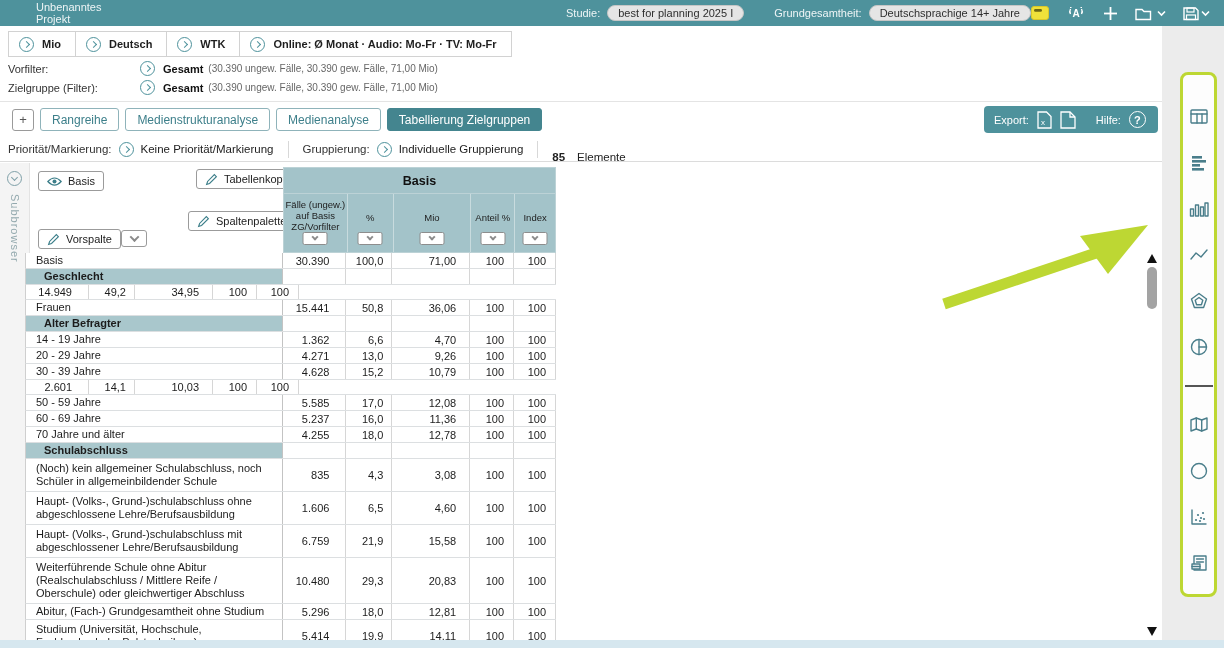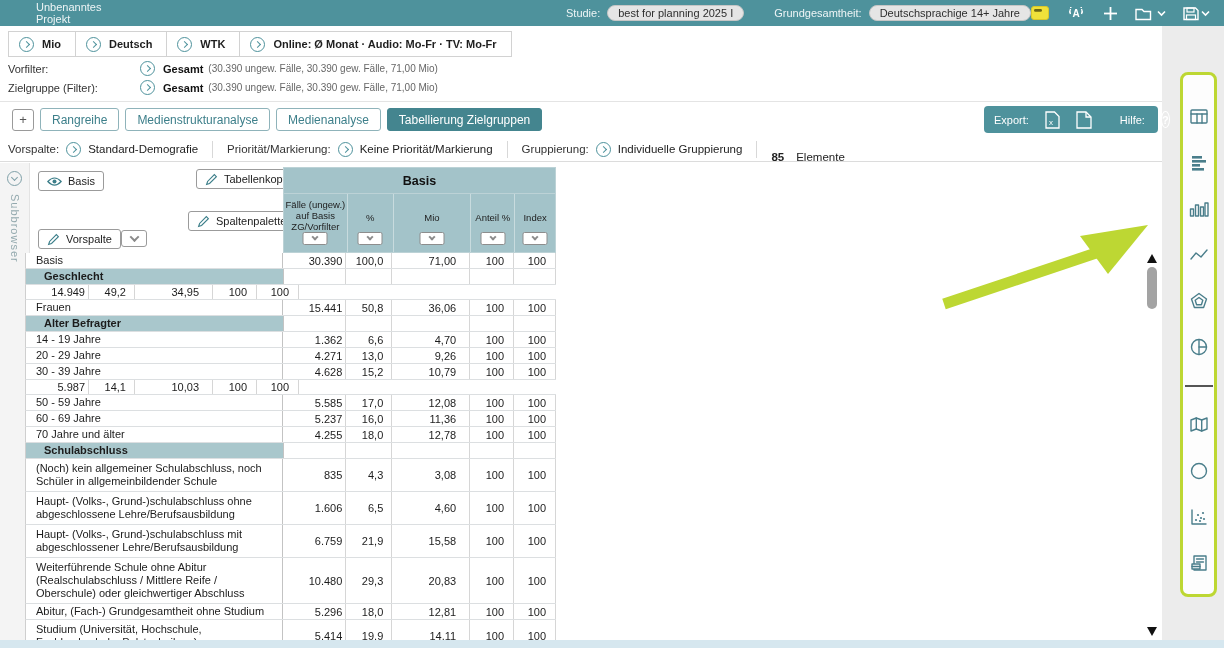--- a/index.html
+++ b/index.html
@@ -39,21 +39,21 @@
   .frow .fvalue { font-weight:bold; margin-left:8px; color:#111; }
   .frow .fdetail { margin-left:5px; color:#666; font-size:10px; }
 
   
   .tabrow { left:12px; top:106px; height:27px; display:flex; align-items:center; }
   .addbtn { width:22px; height:22px; border:1px solid #9a9a9a; border-radius:3px; background:#fff; color:#555; font-size:13px; display:flex; align-items:center; justify-content:center; cursor:pointer; }
   .tab { height:23px; border:1px solid #8fb3ba; border-radius:3px; background:#fff; color:#3d7f8a; font-size:12px; display:flex; align-items:center; padding:0 11px; margin-left:6px; cursor:pointer; white-space:nowrap; }
   .tab:first-of-type { margin-left:14px; }
   .tab.active { background:#44858f; border-color:#44858f; color:#fff; }
 
-  .exportbar { left:984px; top:106px; width:174px; height:27px; background:#4e929c; border-radius:4px; display:flex; align-items:center; color:#fff; font-size:11px; padding:4px 10px; gap:16px; }
+  .exportbar { left:984px; top:106px; width:174px; height:27px; background:#4e929c; border-radius:4px; display:flex; align-items:center; color:#fff; font-size:11px; padding:4px 10px; gap:8px; }
   .exportbar svg { display:block; }
   .qmark { width:17px; height:17px; border:1.5px solid #fff; border-radius:50%; display:flex; align-items:center; justify-content:center; font-size:11px; font-weight:bold; }
 
   
   .optrow { left:0; top:137px; width:1162px; height:25px; display:flex; align-items:center; font-size:11.5px; border-bottom:1px solid #dcdcdc; background:#fff; }
   .optgroup { display:flex; align-items:center; gap:7px; padding:0 14px; height:17px; border-right:1px solid #d8d8d8; white-space:nowrap; }
   .optgroup:first-child { padding-left:8px; }
   .optgroup .olabel { color:#333; }
   .optgroup .ovalue { color:#222; }
   .countgroup { display:flex; gap:12px; padding:0 14px; white-space:nowrap;margin-top:16px; }
@@ -83,21 +83,21 @@
   .colhead.w2 { padding-top:18px; }
 
   .tbody { left:25px; top:253px; width:531px; height:389px; overflow:hidden; background:#fff; }
   .trow { display:flex; border-bottom:1px solid #dcdfe1; border-left:1px solid #cfcfcf; cursor:default; }
   .label-cell { width:258px; border-right:1px solid #c3c3c3; padding:1px 6px 1px 10px; font-size:11px; line-height:13px; background:#fff; color:#1c1c1c; }
   .trow.data { min-height:15px; }
   .trow.section { min-height:16px; }
   .trow.section .label-cell { background:#a9c7cc; font-weight:bold; padding-left:18px; }
   .trow.tall .label-cell { padding-top:3px; padding-bottom:3px; }
   .val-cell { border-right:1px solid #d6d6d6; display:flex; align-items:center; justify-content:flex-end; font-size:11px; color:#1c1c1c; background:#fff; }
-  .val-cell.v0{width:63px; padding-right:3px} .val-cell.v1{width:46px; padding-right:8px}
+  .val-cell.v0{width:63px; padding-right:16px} .val-cell.v1{width:46px; padding-right:8px}
   .val-cell.v2{width:78px; padding-right:13px} .val-cell.v3{width:44px; padding-right:9px}
   .val-cell.v4{width:42px; padding-right:9px}
 
   
   .scroll-up { left:1147px; top:254px; width:0; height:0; border-left:5px solid transparent; border-right:5px solid transparent; border-bottom:9px solid #111; cursor:pointer; }
   .scroll-thumb { left:1147px; top:267px; width:10px; height:42px; border-radius:5px; background:#a3a3a3; cursor:pointer; }
   .scroll-down { left:1147px; top:627px; width:0; height:0; border-left:5px solid transparent; border-right:5px solid transparent; border-top:9px solid #111; cursor:pointer; }
 
   
   .rail { left:1180px; top:72px; width:37px; height:525px; background:#fdfdfd; border:3px solid #bdd733; border-radius:8px; display:flex; flex-direction:column; align-items:center; padding-top:32px; gap:26px; }
@@ -217,25 +217,20 @@
         <path d="M1 1 H10 L15 6 V17 H1 Z" fill="none" stroke="#fff" stroke-width="1.3"></path>
         <path d="M10 1 V6 H15" fill="none" stroke="#fff" stroke-width="1.3"></path>
       </svg>
   </span>
   <span style="margin-left:12px">Hilfe:</span>
   <span class="qmark">?</span>
 </div>
 
 <div class="abs optrow">
   <span class="optgroup">
-    <span class="olabel">Vorspalte:</span>
-    <span class="cc"></span>
-    <span class="ovalue">Standard-Demografie</span>
-  </span>
-  <span class="optgroup">
     <span class="olabel">Priorität/Markierung:</span>
     <span class="cc"></span>
     <span class="ovalue">Keine Priorität/Markierung</span>
   </span>
   <span class="optgroup">
     <span class="olabel">Gruppierung:</span>
     <span class="cc"></span>
     <span class="ovalue">Individuelle Gruppierung</span>
   </span>
   <span class="countgroup">
@@ -346,21 +341,21 @@
     </div>
     <div class="trow data">
       <div class="cell label-cell">30 - 39 Jahre</div>
       <div class="cell val-cell v0">4.628</div>
       <div class="cell val-cell v1">15,2</div>
       <div class="cell val-cell v2">10,79</div>
       <div class="cell val-cell v3">100</div>
       <div class="cell val-cell v4">100</div>
     </div>
     <div class="trow data">
-      <div class="cell val-cell v0">5.987</div>
+      <div class="cell val-cell v0">2.601</div>
       <div class="cell val-cell v1">14,1</div>
       <div class="cell val-cell v2">10,03</div>
       <div class="cell val-cell v3">100</div>
       <div class="cell val-cell v4">100</div>
     </div>
     <div class="trow data">
       <div class="cell label-cell">50 - 59 Jahre</div>
       <div class="cell val-cell v0">5.585</div>
       <div class="cell val-cell v1">17,0</div>
       <div class="cell val-cell v2">12,08</div>

